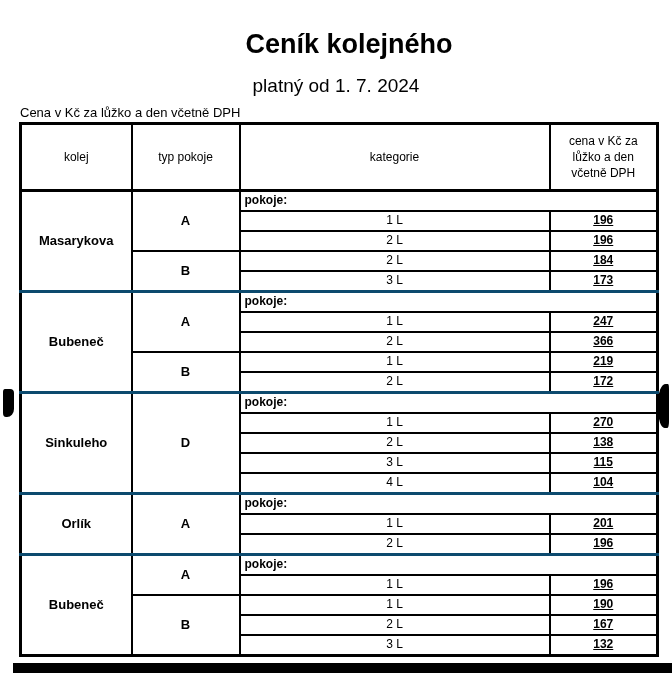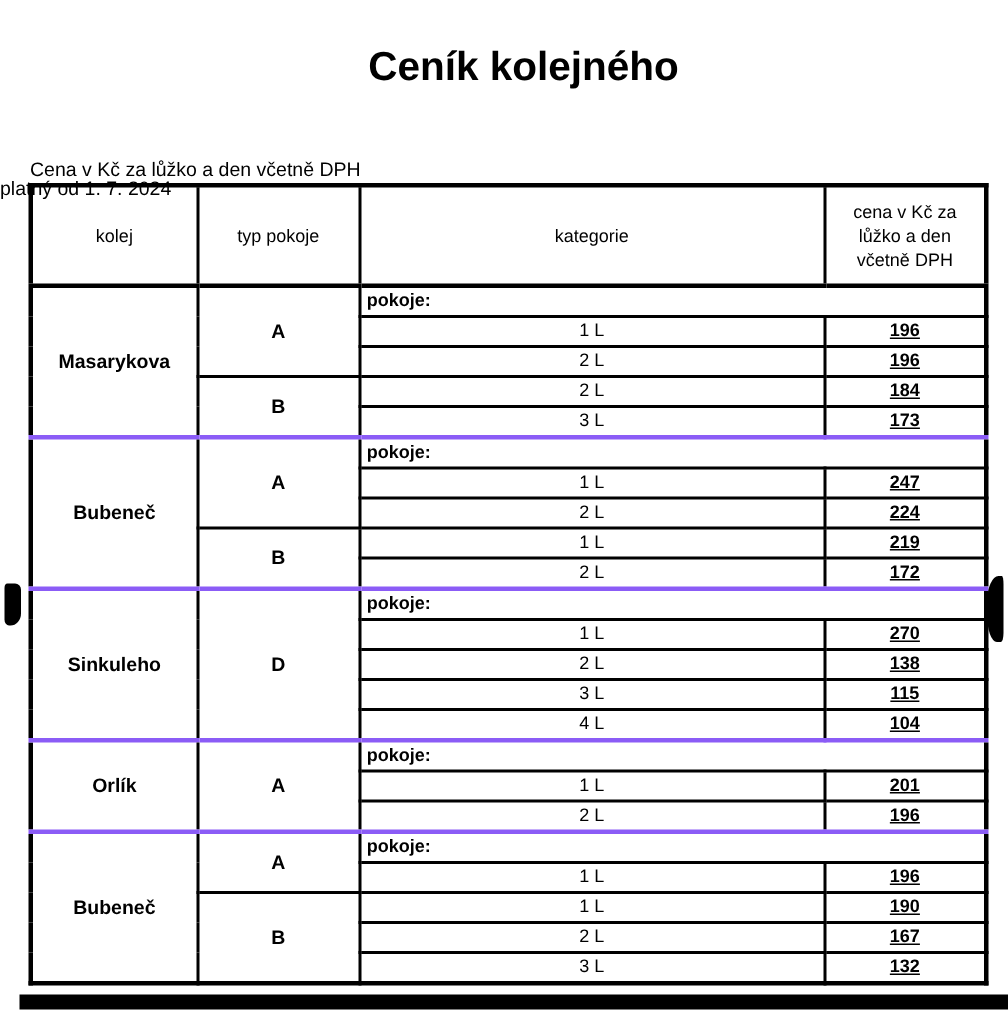--- a/index.html
+++ b/index.html
@@ -20,23 +20,22 @@
     text-align: center;
     font-size: 27px;
     font-weight: bold;
     letter-spacing: 0px;
     padding-left: 13px;
   }
   .subtitle {
     position: absolute;
     top: 75px; left: 0;
     width: 100%;
-    text-align: left;
-    font-size: 13px;
-    margin-top: 43px;
+    text-align: center;
+    font-size: 19px;
   }
   .note {
     position: absolute;
     top: 105px; left: 20px;
     font-size: 13px;
   }
   table.price-table {
     position: absolute;
     top: 122px; left: 19px;
     width: 637px;
@@ -61,21 +60,21 @@
   }
   .price-table td {
     height: 18px;
     font-size: 12px;
     line-height: 1.1;
   }
   td.kolej  { font-weight: bold; font-size: 13px; }
   td.typ    { font-weight: bold; font-size: 13px; }
   td.pokoje { font-weight: bold; text-align: left; padding-left: 4px; }
   td.price  { font-weight: bold; text-decoration: underline; }
-  tr.section-start td { border-top: 3px solid #8b5cf6; }
+  tr.section-start td { border-top: 3px solid #0c4a6e; }
   .smudge-left {
     position: absolute;
     left: 3px; top: 389px;
     width: 11px; height: 28px;
     background: #000000;
     border-radius: 2px 4px 7px 3px / 3px 4px 8px 4px;
   }
   .smudge-right {
     position: absolute;
     left: 658px; top: 384px;
@@ -141,21 +140,21 @@
           <td class="kolej" rowspan="5">Bubeneč</td>
           <td class="typ" rowspan="3">A</td>
           <td class="pokoje" colspan="2">pokoje:</td>
         </tr>
         <tr>
           <td class="kategorie">1 L</td>
           <td class="price">247</td>
         </tr>
         <tr>
           <td class="kategorie">2 L</td>
-          <td class="price">224</td>
+          <td class="price">366</td>
         </tr>
         <tr>
           <td class="typ" rowspan="2">B</td>
           <td class="kategorie">1 L</td>
           <td class="price">219</td>
         </tr>
         <tr>
           <td class="kategorie">2 L</td>
           <td class="price">172</td>
         </tr>

